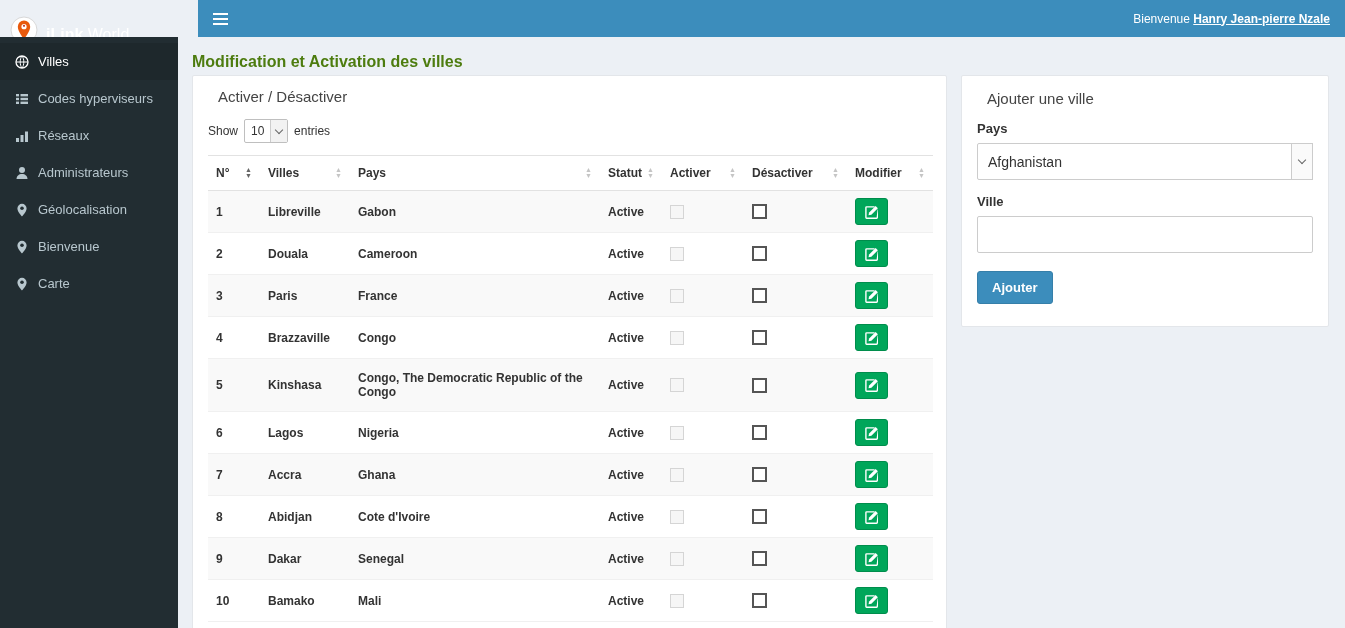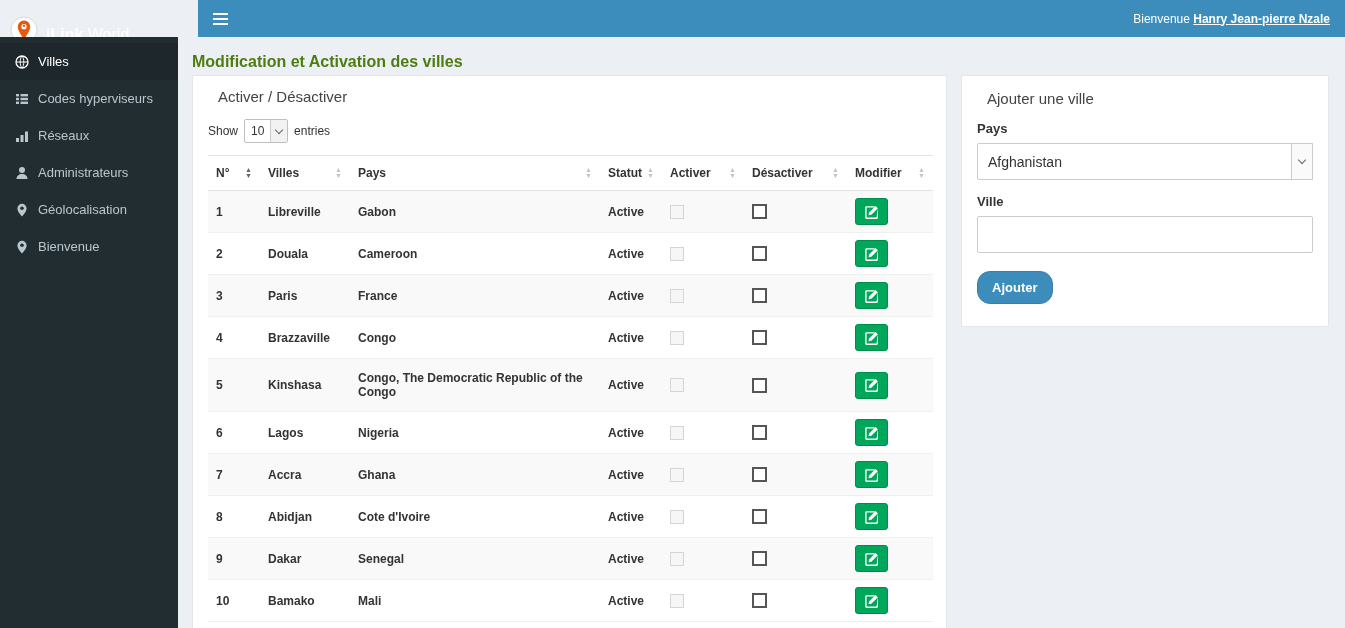--- a/index.html
+++ b/index.html
@@ -78,21 +78,21 @@
   .big-select-wrap { position:relative; }
   .big-select-wrap select { appearance:none; -webkit-appearance:none; width:100%; height:37px;
     border:1px solid #ccc; border-radius:2px; background:#fff; font-size:14px; color:#333;
     padding:0 30px 0 10px; font-family:inherit; }
   .big-arrow { position:absolute; top:0; right:0; bottom:0; width:22px; background:#fafafa;
     border:1px solid #ccc; display:flex; align-items:center; justify-content:center;
     pointer-events:none; }
   .ville-input { width:100%; height:37px; border:1px solid #ccc; border-radius:2px;
     padding:0 10px; font-size:14px; font-family:inherit; }
   .submit-btn { margin-top:18px; background:#3c8dbc; border:1px solid #367fa9; color:#fff;
-    font-size:13px; font-weight:600; padding:8px 14px; border-radius:13px; cursor:pointer;
+    font-size:13px; font-weight:600; padding:8px 14px; border-radius:3px; cursor:pointer;
     font-family:inherit; }
 </style>
 </head>
 <body>
 
 <div class="app">
 
   <div class="topbar">
     <div class="brand">
       <svg width="28" height="28" viewBox="0 0 28 28">
@@ -157,20 +157,27 @@
             <circle cx="7" cy="5.3" r="1.8" fill="#222d32"></circle>
         </svg>
         <span>Géolocalisation</span>
       </div>
       <div class="side-item">
         <svg width="14" height="14" viewBox="0 0 14 14" fill="currentColor">
           <path d="M7 .8A4.6 4.6 0 0 0 2.4 5.4C2.4 8.8 7 13.4 7 13.4s4.6-4.6 4.6-8A4.6 4.6 0 0 0 7 .8z"></path>
             <circle cx="7" cy="5.3" r="1.8" fill="#222d32"></circle>
         </svg>
         <span>Bienvenue</span>
+      </div>
+      <div class="side-item">
+        <svg width="14" height="14" viewBox="0 0 14 14" fill="currentColor">
+          <path d="M7 .8A4.6 4.6 0 0 0 2.4 5.4C2.4 8.8 7 13.4 7 13.4s4.6-4.6 4.6-8A4.6 4.6 0 0 0 7 .8z"></path>
+            <circle cx="7" cy="5.3" r="1.8" fill="#222d32"></circle>
+        </svg>
+        <span>Carte</span>
       </div>
     </div>
 
     <div class="main">
       <div class="page-title">Modification et Activation des villes</div>
 
       <div class="cols">
 
         <div class="panel panel-left">
           <div class="panel-heading">Activer / Désactiver</div>

